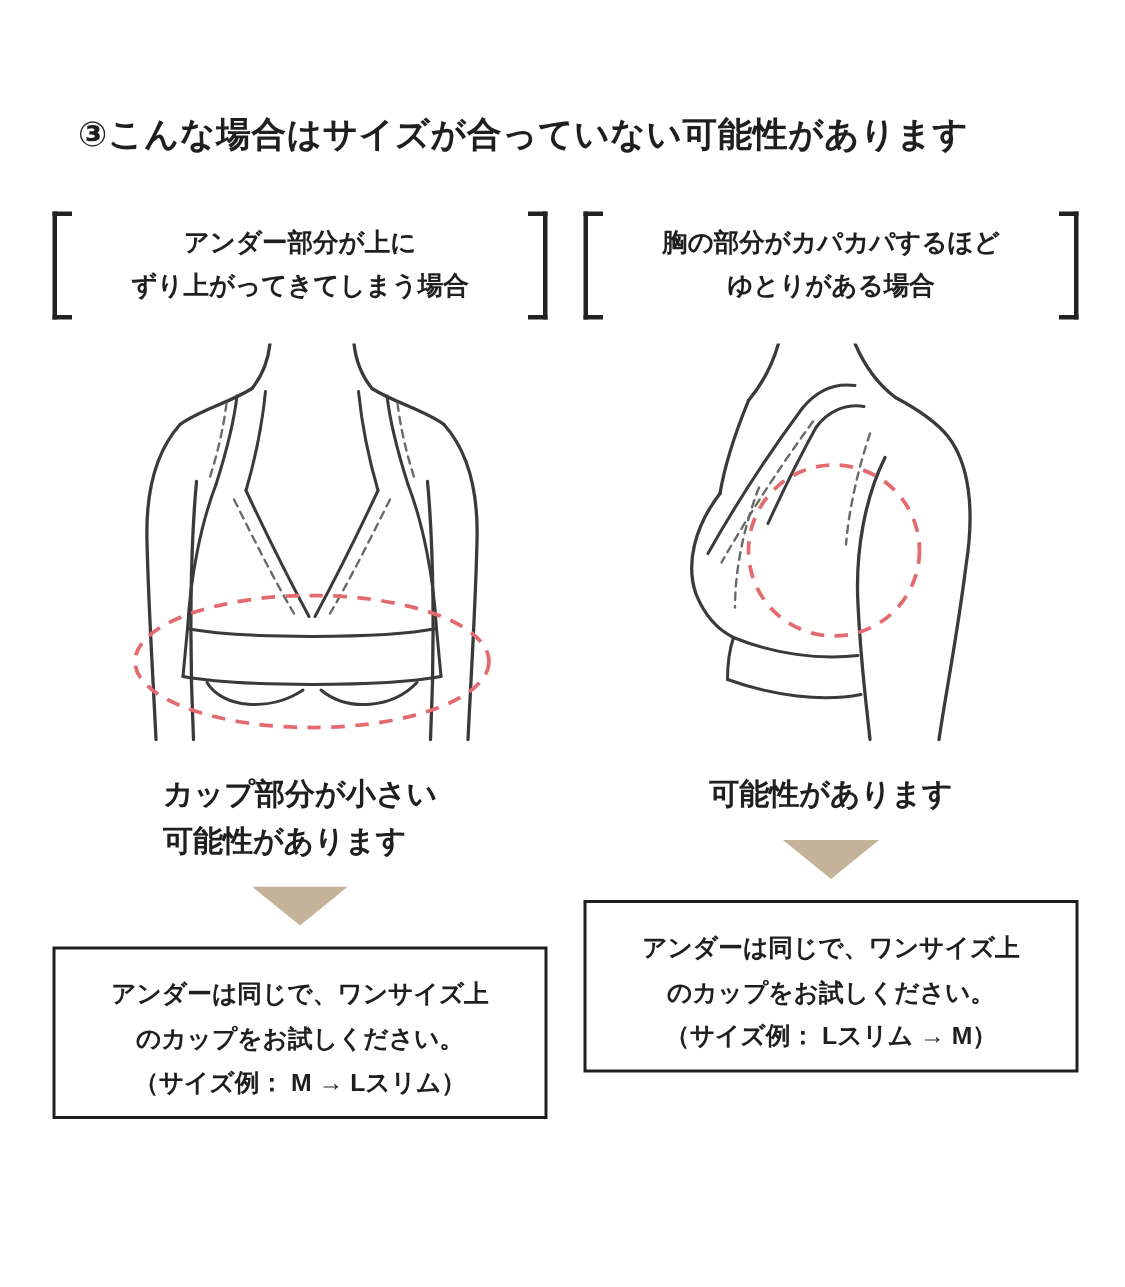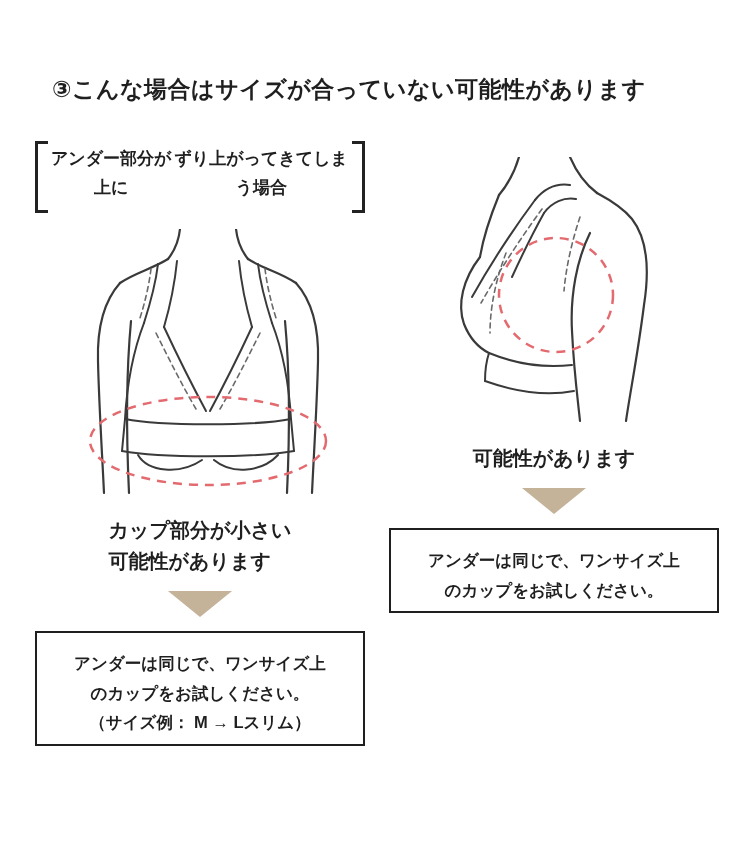--- a/index.html
+++ b/index.html
@@ -51,22 +51,22 @@
     border-bottom: 3px solid #222;
   }
   .bracket.right {
     border-right: 3px solid #222;
     border-top: 3px solid #222;
     border-bottom: 3px solid #222;
   }
   .bracket-text {
     flex: 1;
     display: flex;
-    flex-direction: row;
-    justify-content: flex-start;
+    flex-direction: column;
+    justify-content: center;
     text-align: center;
     font-size: 17px;
     font-weight: 700;
     line-height: 1.7;
     padding: 4px 2px;
   }
   .illustration {
     margin-top: 16px;
     width: 340px;
     height: 270px;
@@ -163,20 +163,28 @@
       </div>
 
       <div class="advice-box">
         <div>アンダーは同じで、ワンサイズ上</div>
         <div>のカップをお試しください。</div>
         <div>（サイズ例： M → Lスリム）</div>
       </div>
     </section>
 
     <section class="column">
+      <div class="bracket-header">
+        <span class="bracket left"></span>
+        <div class="bracket-text">
+          <div>胸の部分がカパカパするほど</div>
+          <div>ゆとりがある場合</div>
+        </div>
+        <span class="bracket right"></span>
+      </div>
 
       <div class="illustration">
         <svg viewBox="0 0 340 270" width="340" height="270" aria-hidden="true">
           <g stroke="#3a3a3a" stroke-width="2.2" fill="none" stroke-linecap="round" stroke-linejoin="round">
             <path d="M135,0 C131,14 125,26 115,38"></path>
             <path d="M186,0 C192,14 201,27 213,36"></path>
             <path d="M213,36 C228,44 240,52 248,62 C262,80 266,110 260,148 C254,196 246,236 242,264"></path>
             <path d="M206,76 C193,102 186,138 188,174 C190,216 194,244 196,264"></path>
             <path d="M115,38 C106,60 99,82 96,100"></path>
             <path d="M96,100 C79,122 73,147 80,167 C86,182 95,191 105,196"></path>
@@ -205,17 +213,18 @@
 
       <div class="arrow-wrap">
         <svg width="64" height="26" viewBox="0 0 64 26" aria-hidden="true">
           <polygon points="0,0 64,0 32,26" fill="#c4b299"></polygon>
         </svg>
       </div>
 
       <div class="advice-box">
         <div>アンダーは同じで、ワンサイズ上</div>
         <div>のカップをお試しください。</div>
+        <div>（サイズ例： Lスリム → M）</div>
       </div>
     </section>
 
   </div>
 </div>
 
 </body></html>

